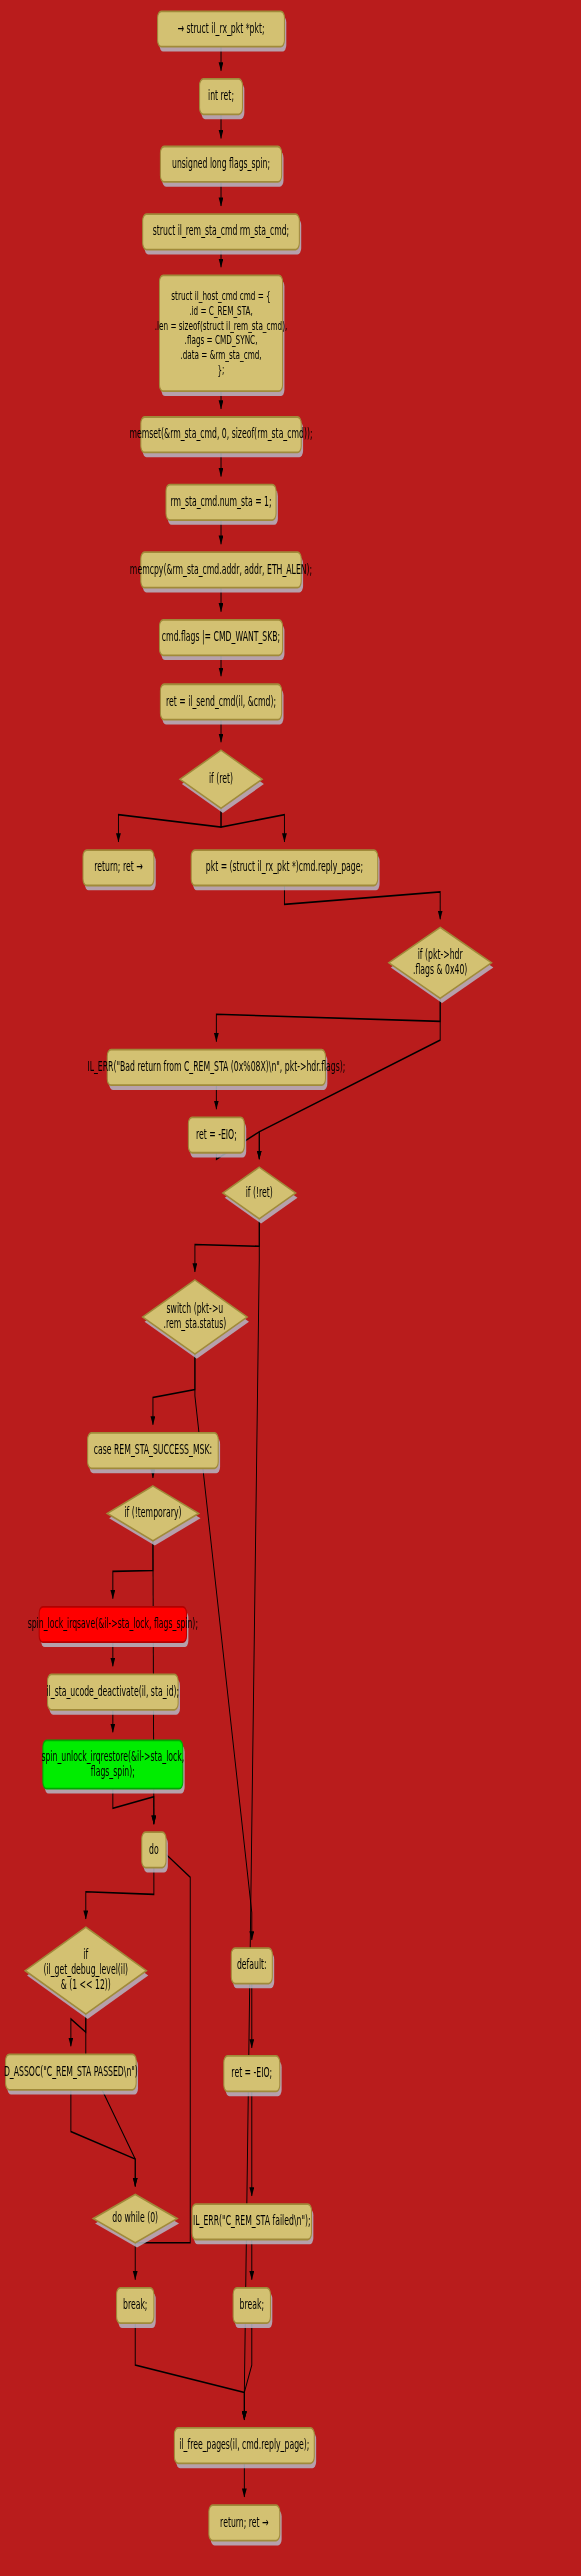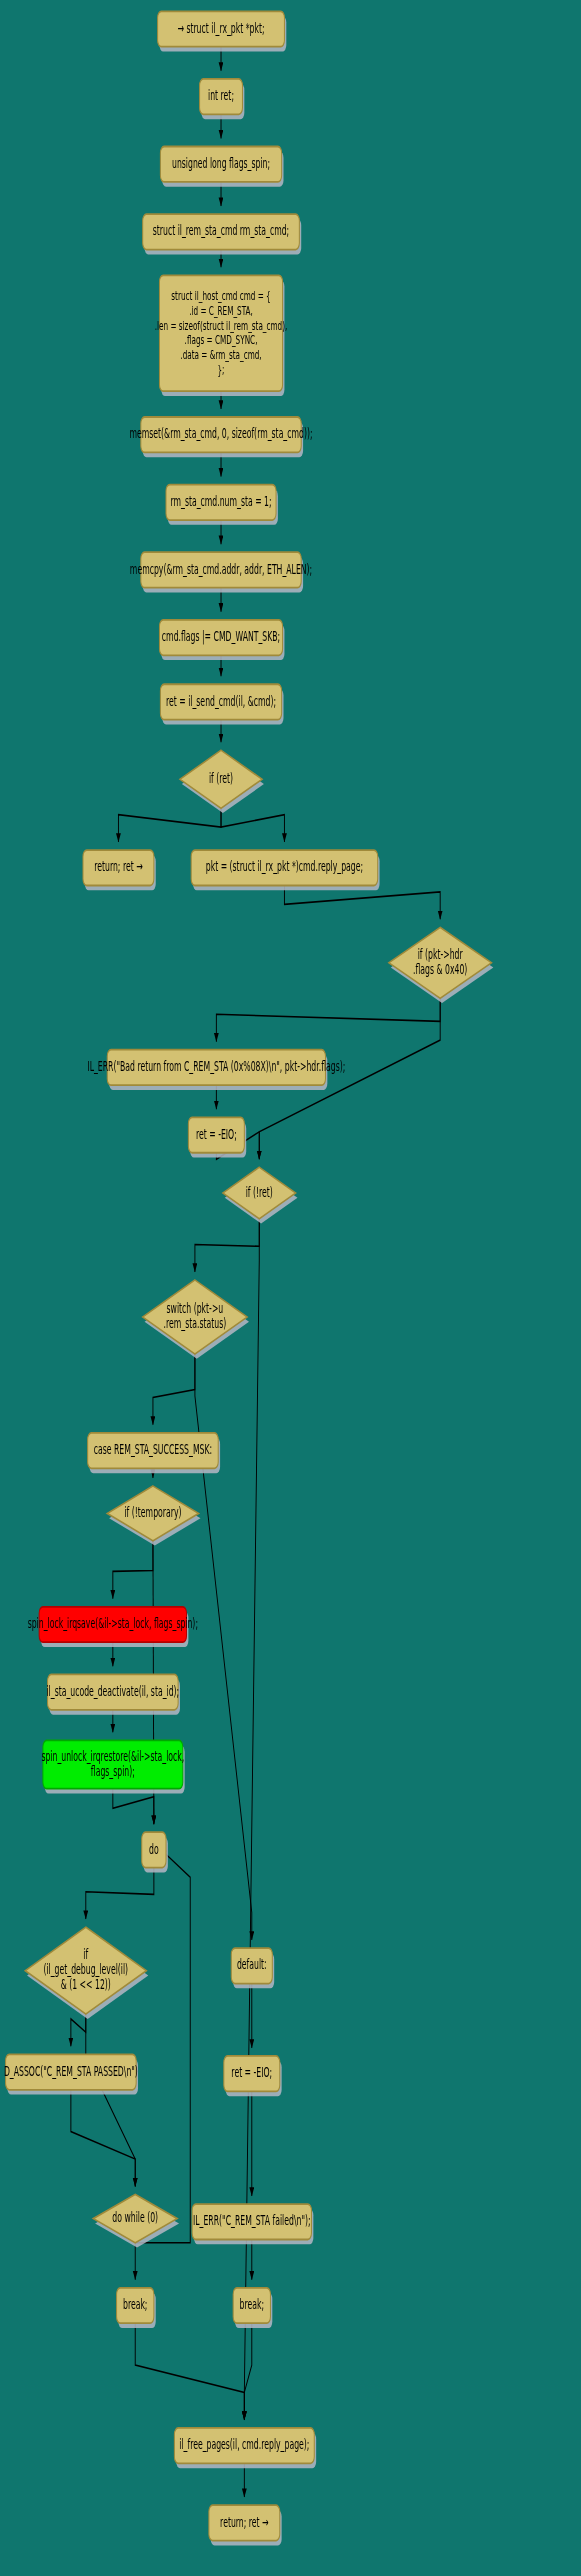--- a/index.html
+++ b/index.html
@@ -4,21 +4,21 @@
 <style>
   html, body {
     margin: 0;
     padding: 0;
     background: #ffffff;
   }
   #chart-root {
     position: relative;
     width: 581px;
     height: 2576px;
-    background: #0f766e;
+    background: #b91c1c;
     font-family: "DejaVu Sans", sans-serif;
     overflow: hidden;
   }
   svg#flow {
     position: absolute;
     top: 0; left: 0;
     width: 581px;
     height: 2576px;
   }
   .node-rect {

